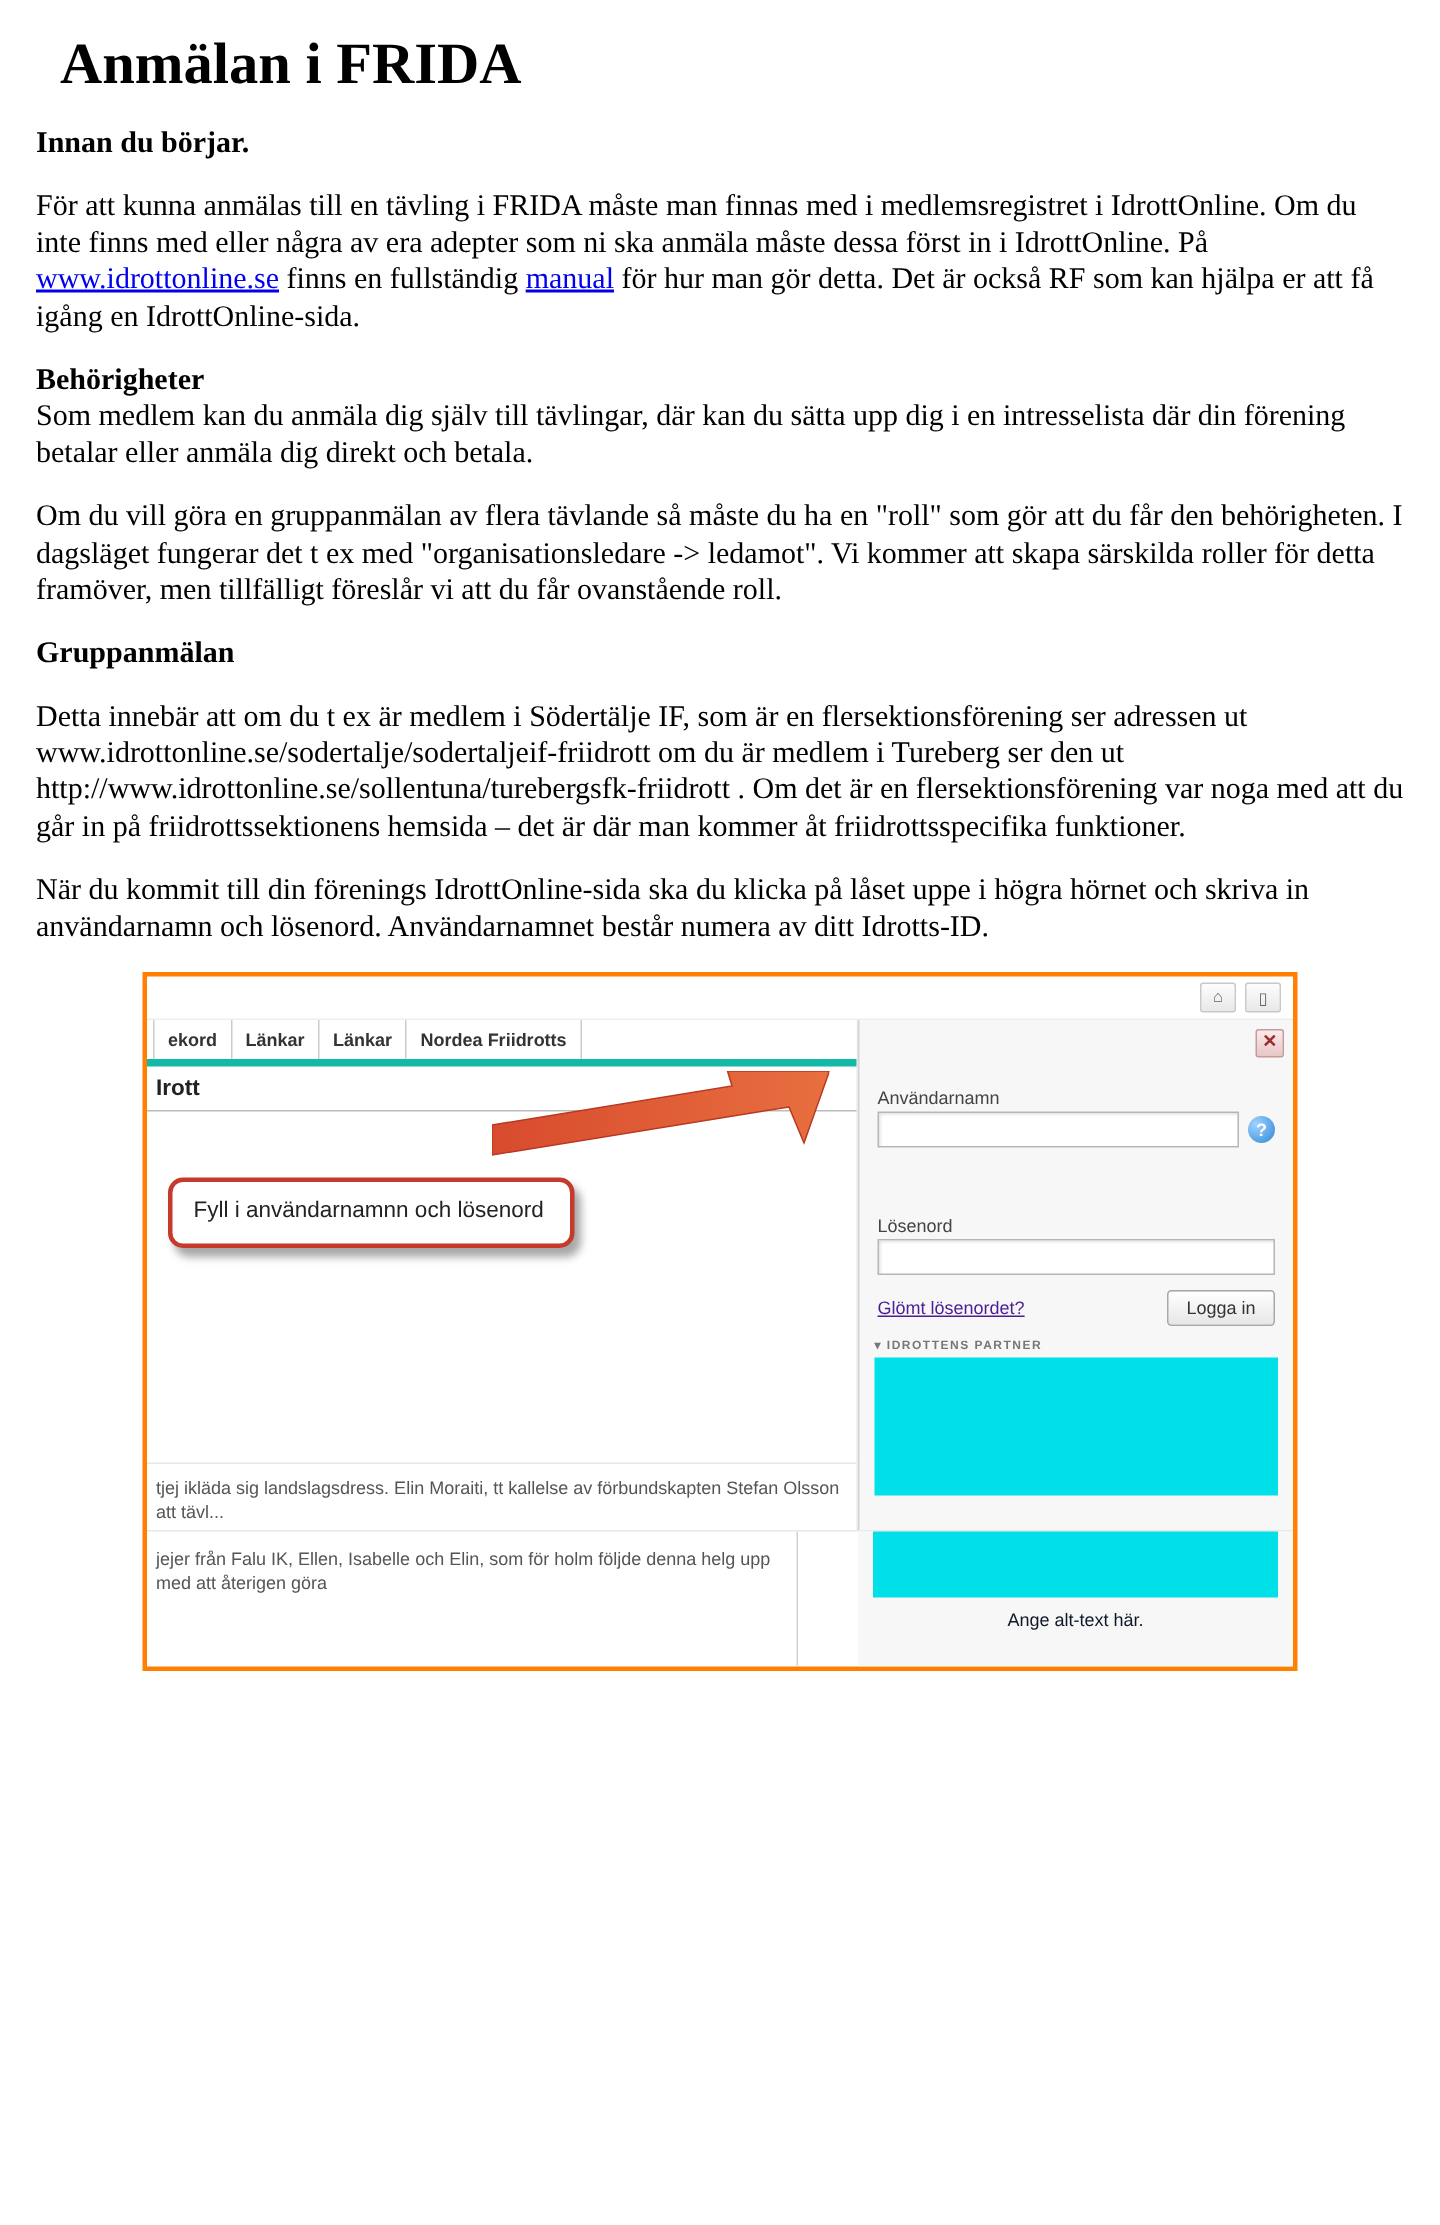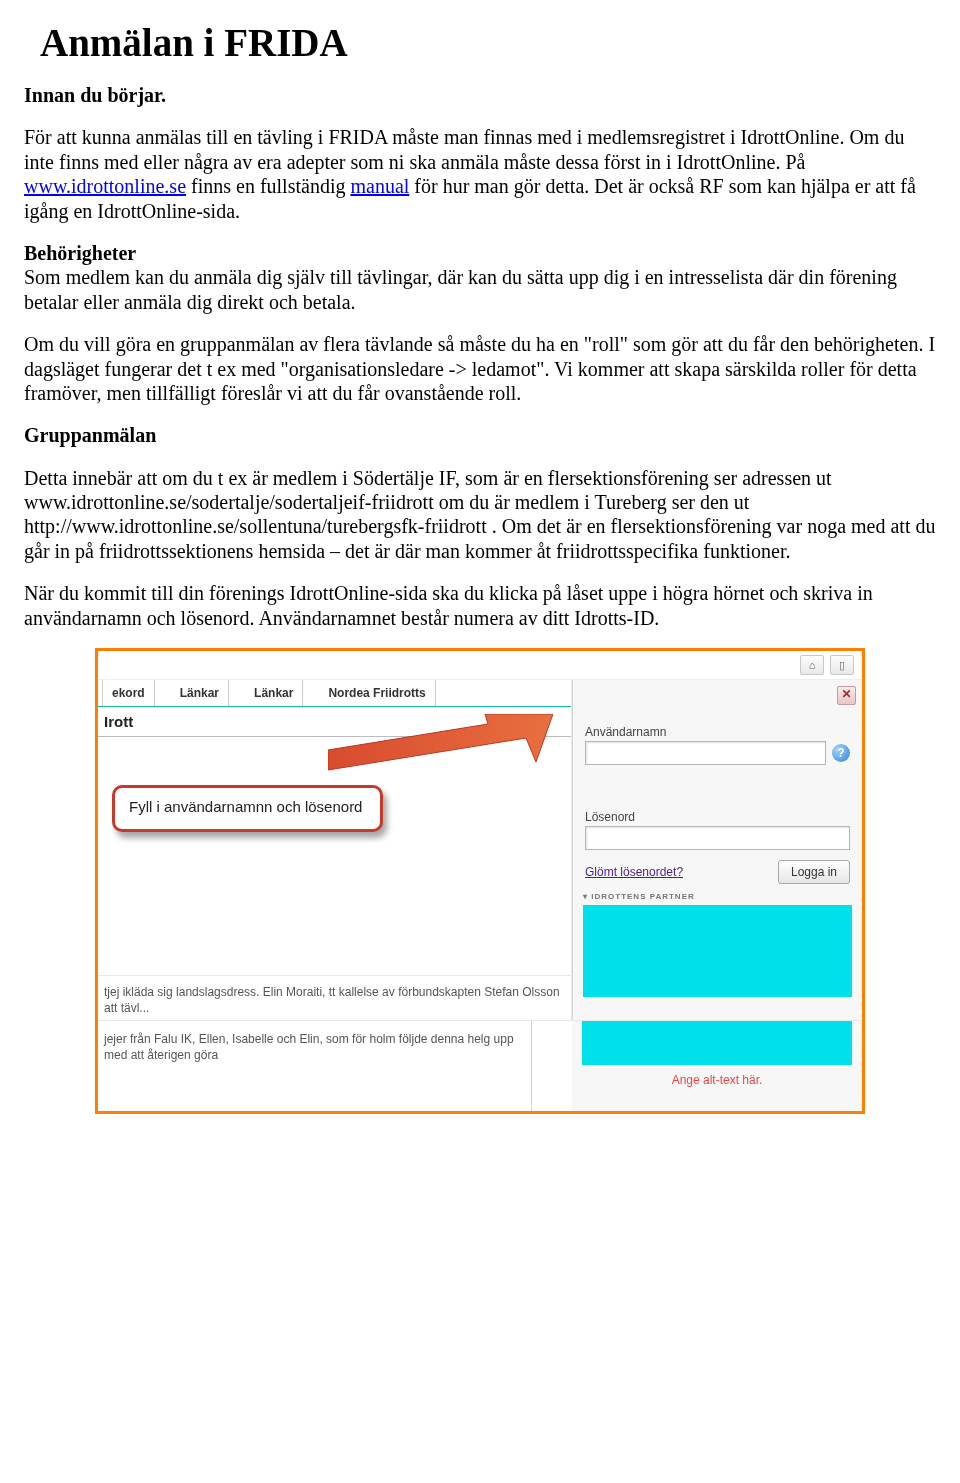--- a/index.html
+++ b/index.html
@@ -66,22 +66,22 @@
     height: 340px;
   }
   .leftcol {
     flex: 1;
     position: relative;
     border-right: 1px solid #e7e7e7;
     min-width: 0;
   }
   .tabsbar {
     display:flex;
-    gap: 16px;
-    border-bottom: 1px solid #14b8a6;
+    gap: 0;
+    border-bottom: 5px solid #14b8a6;
     padding-left: 4px;
     background: #fff;
     font-size: 12px;
     color: #333;
     font-weight: bold;
   }
   .tabsbar span {
     padding: 6px 9px 6px 9px;
     border-right: 1px solid #ccc;
     white-space: nowrap;
@@ -241,21 +241,21 @@
     background: #f7f7f7;
   }
   .row3 .cyanbox2 {
     height: 44px;
     background: #00E0E8;
     margin: 0 10px 8px 10px;
   }
   .altcap {
     text-align: center;
     font-size: 12px;
-    color: #ef4444;
+    color: #0f172a;
     font-family: Tahoma, Verdana, sans-serif;
     padding-bottom: 4px;
   }
 </style>
 </head>
 <body>
 
 <h1>Anmälan i FRIDA</h1>
 
 <p class="bold">Innan du börjar.</p>

